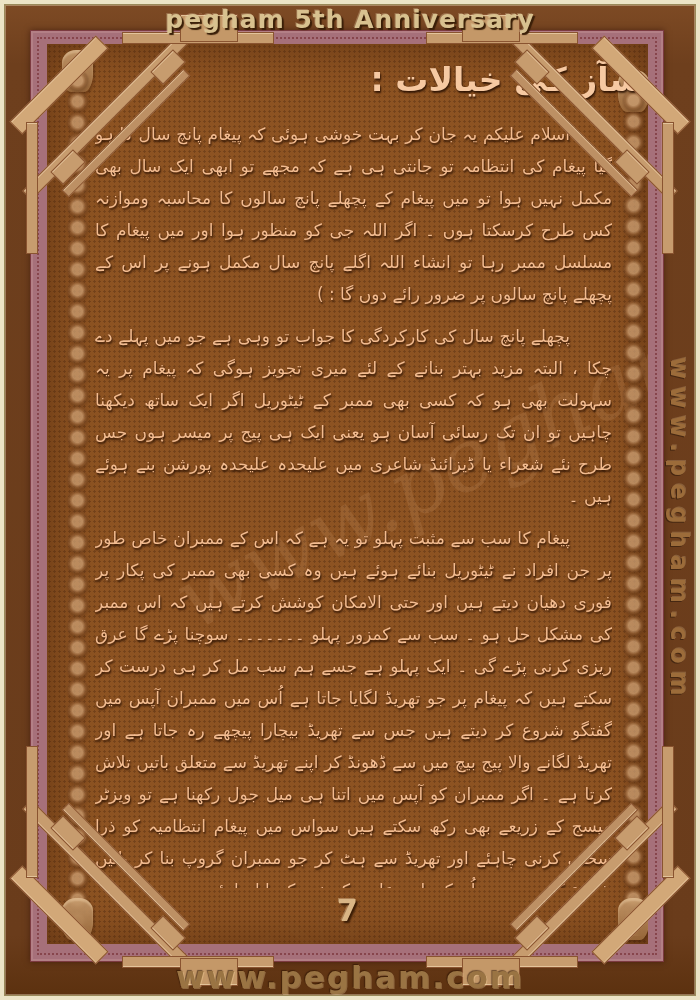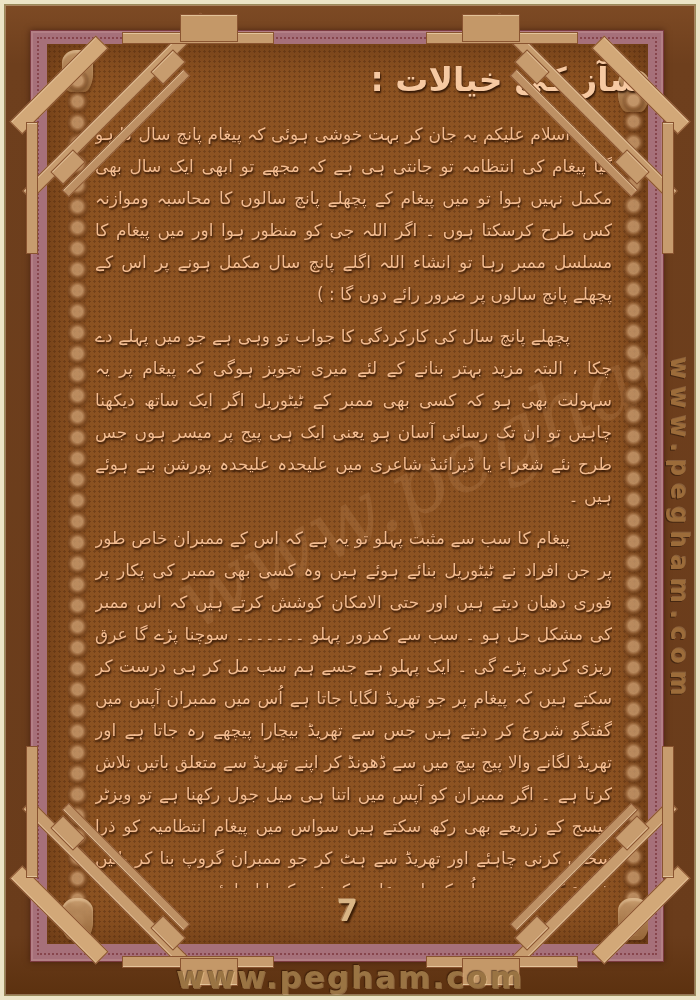--- a/index.html
+++ b/index.html
@@ -126,20 +126,23 @@
   .corner .b8{width:56px;height:26px;left:178px;top:12px;background:#c0placeholder;}
   .corner .b8{background:#c49868;}
 </style>
 </head>
 <body>
 
 <div class="page">
 
   <div class="frame"></div>
 
+  <div class="header-bar">
+    <span class="title">pegham 5th Anniversary</span>
+  </div>
 
   <div class="mauve"></div>
 
   <div class="content">
 
     <div class="wm mid">www.pegham.com</div>
     <div class="wm low">www.pegham.com</div>
 
     <span class="vase" style="left:15px;top:6px;"></span>
     <div class="beads left"></div>

